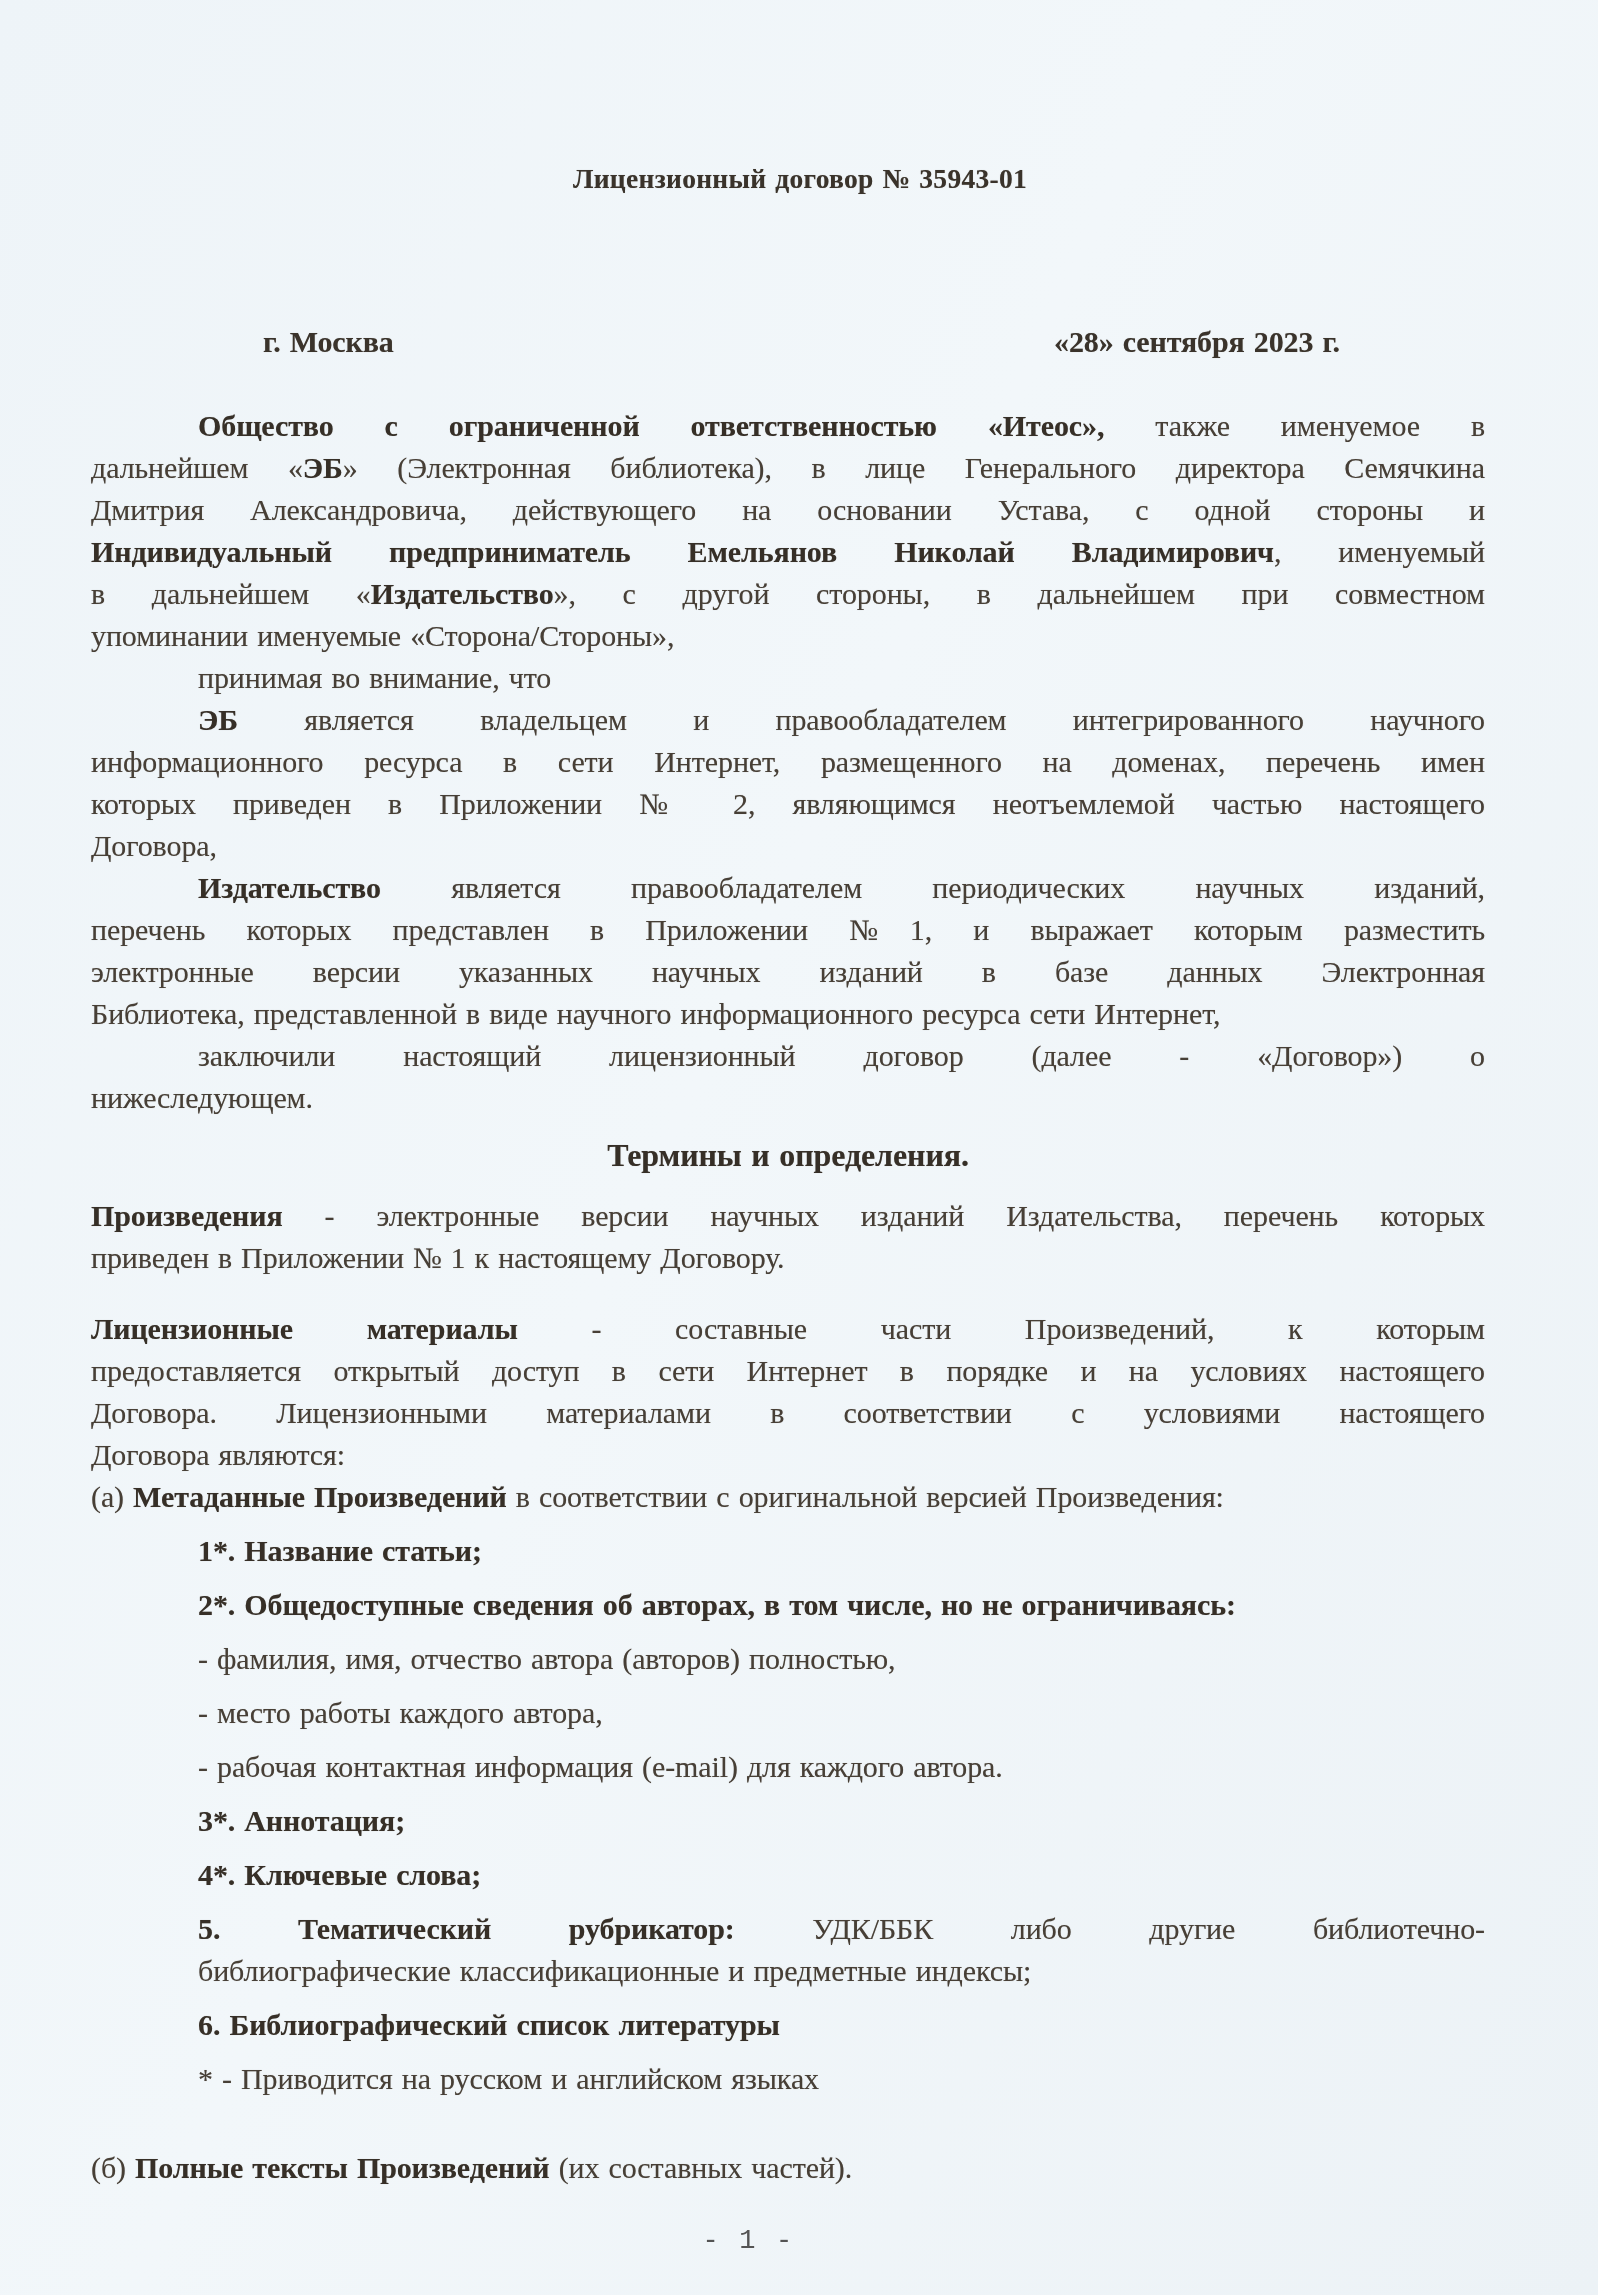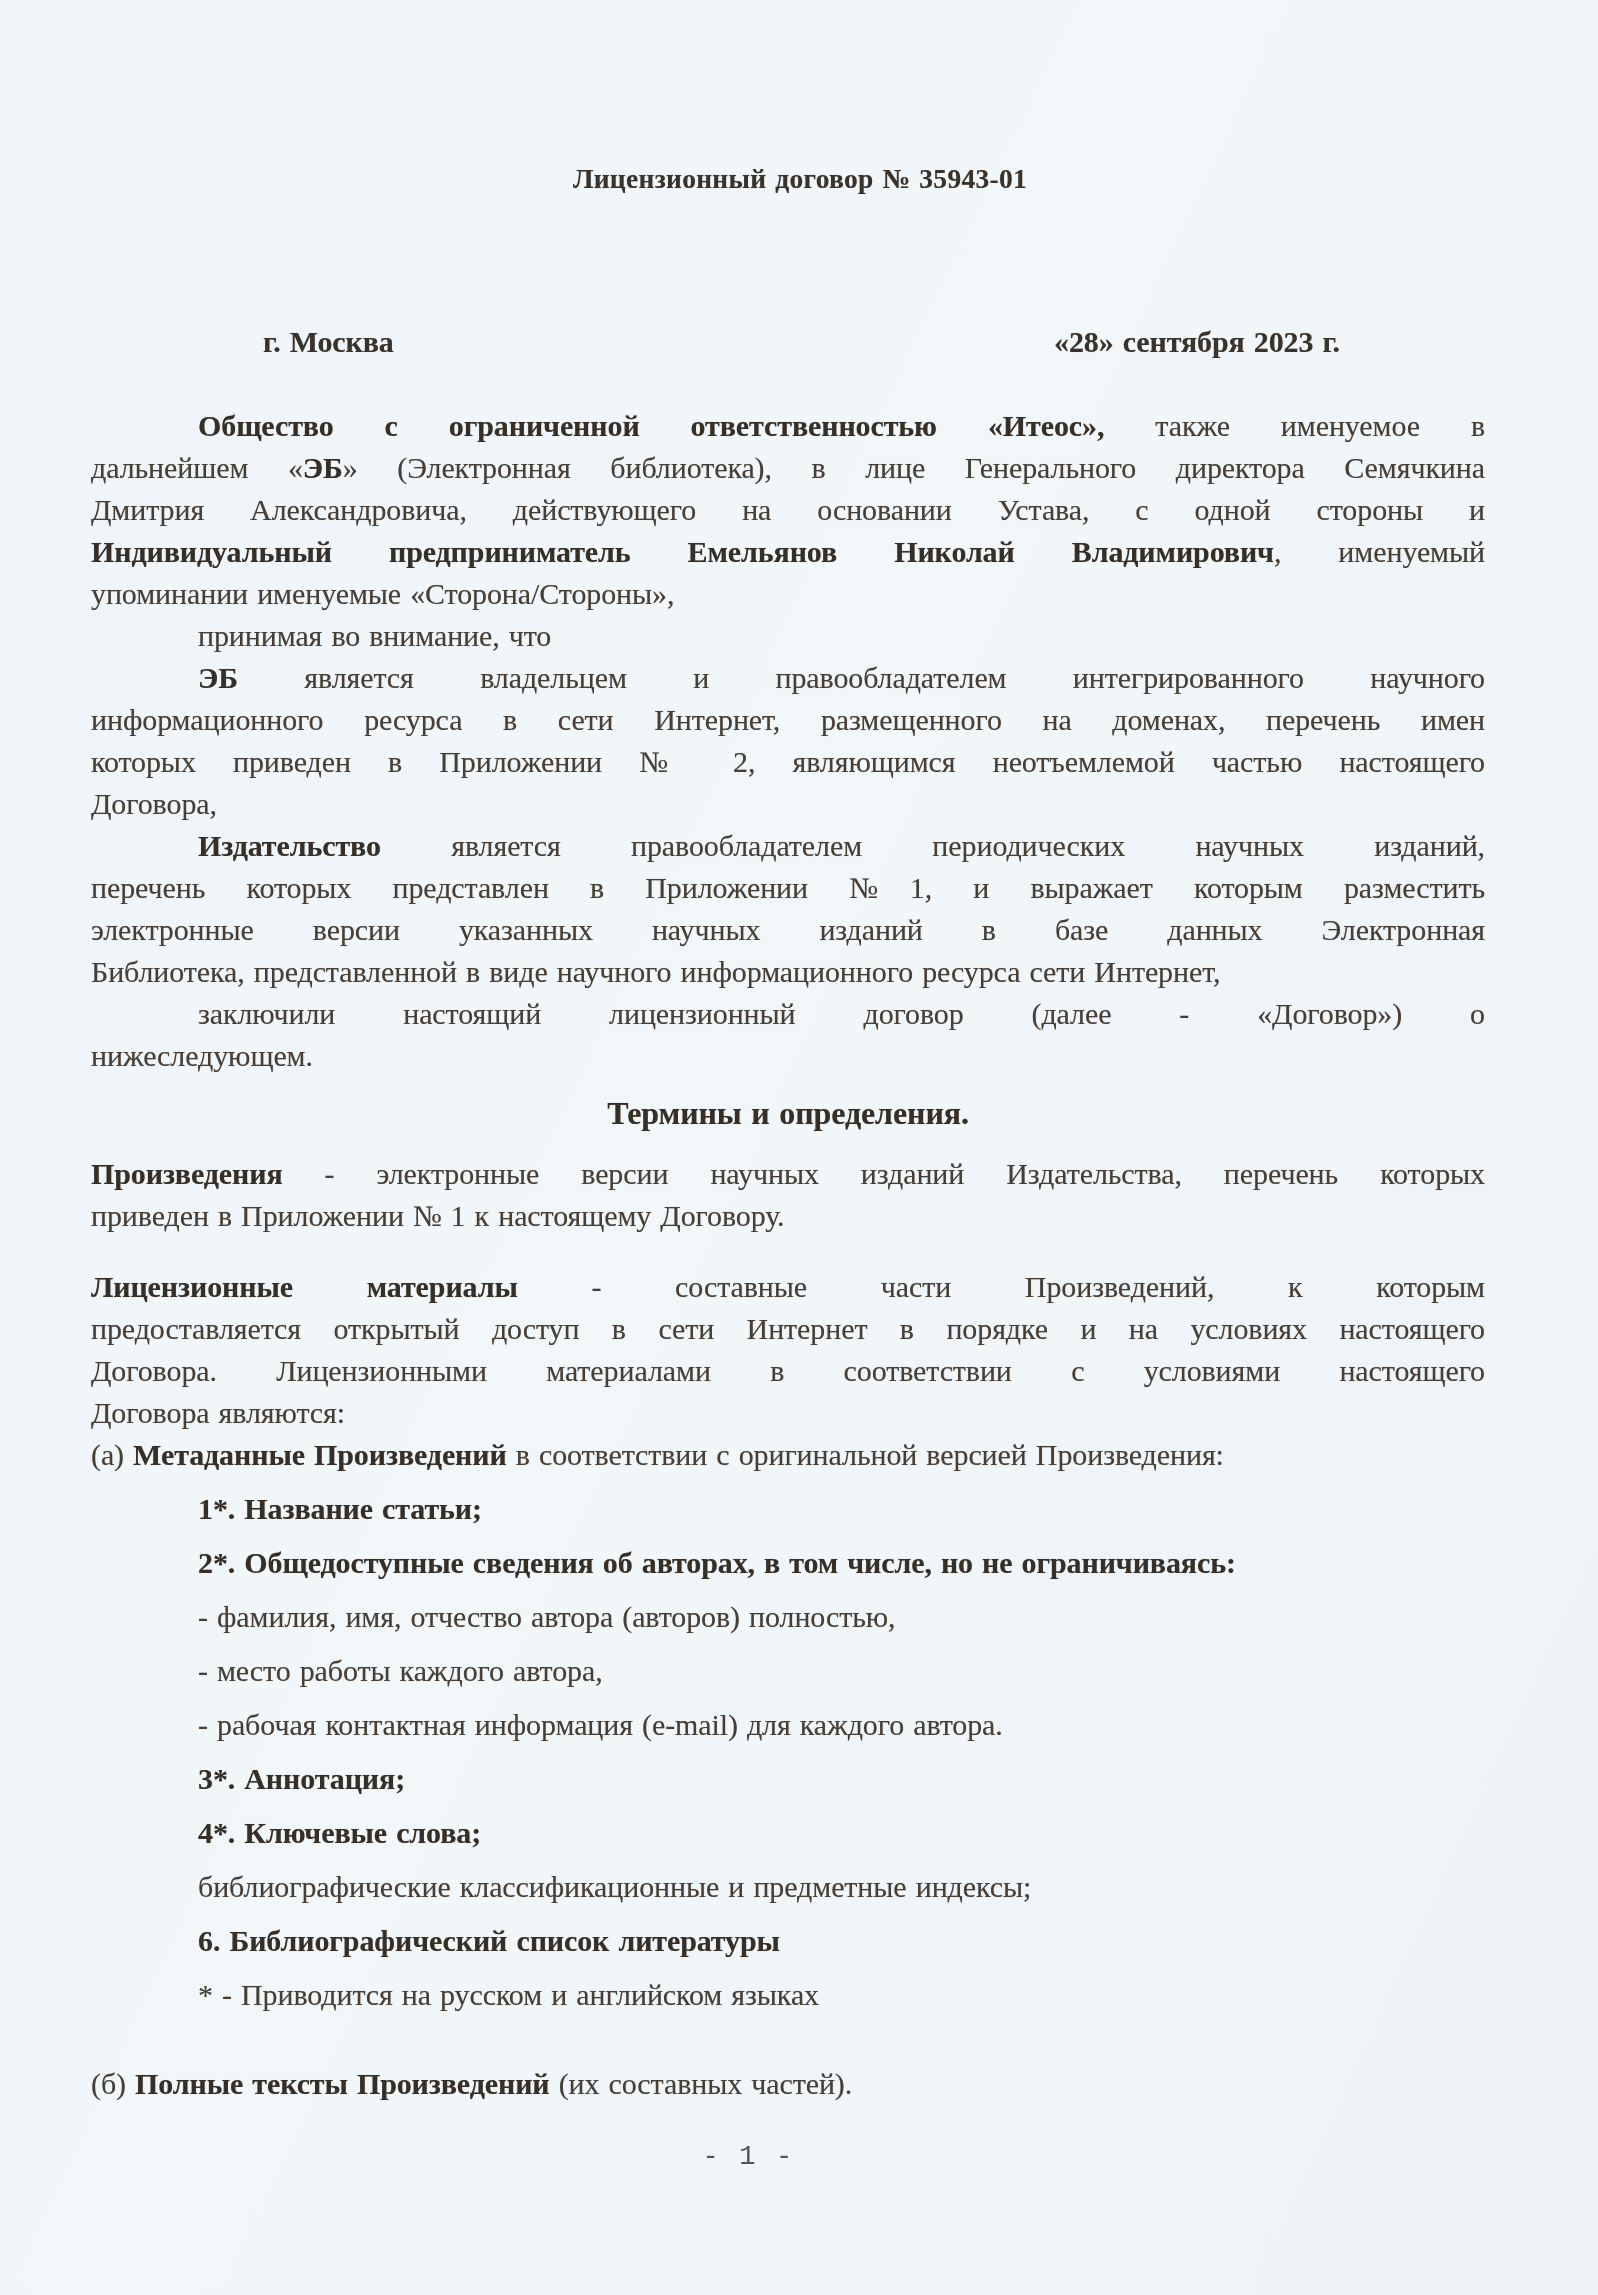--- a/index.html
+++ b/index.html
@@ -92,20 +92,21 @@
       <span class="spacer"></span>
       <span class="date">«28» сентября 2023 г.</span>
     </div>
 
     <div>
         <div class="block k-para sp-lg">
           <div class="line indent"><span class="run bold">Общество с ограниченной ответственностью «Итеос»,</span><span class="run"> также именуемое в</span></div>
           <div class="line"><span class="run">дальнейшем «</span><span class="run bold">ЭБ</span><span class="run">» (Электронная библиотека), в лице Генерального директора Семячкина</span></div>
           <div class="line"><span class="run">Дмитрия Александровича, действующего на основании Устава, с одной стороны и</span></div>
           <div class="line"><span class="run bold">Индивидуальный предприниматель Емельянов Николай Владимирович</span><span class="run">, именуемый</span></div>
+          <div class="line"><span class="run">в дальнейшем «</span><span class="run bold">Издательство</span><span class="run">», с другой стороны, в дальнейшем при совместном</span></div>
           <div class="line last"><span class="run">упоминании именуемые «Сторона/Стороны»,</span></div>
         </div>
         <div class="block k-line">
           <div class="line indent"><span class="run">принимая во внимание, что</span></div>
         </div>
         <div class="block k-para">
           <div class="line indent"><span class="run bold">ЭБ</span><span class="run"> является владельцем и правообладателем интегрированного научного</span></div>
           <div class="line"><span class="run">информационного ресурса в сети Интернет, размещенного на доменах, перечень имен</span></div>
           <div class="line"><span class="run">которых приведен в Приложении № 2, являющимся неотъемлемой частью настоящего</span></div>
           <div class="line last"><span class="run">Договора,</span></div>
@@ -151,20 +152,21 @@
         <div class="block k-list-item">
           <div class="line"><span class="run">- рабочая контактная информация (e-mail) для каждого автора.</span></div>
         </div>
         <div class="block k-list-item">
           <div class="line"><span class="run bold">3*. Аннотация;</span></div>
         </div>
         <div class="block k-list-item">
           <div class="line"><span class="run bold">4*. Ключевые слова;</span></div>
         </div>
         <div class="block k-list-para">
+          <div class="line"><span class="run bold">5. Тематический рубрикатор:</span><span class="run"> УДК/ББК либо другие библиотечно-</span></div>
           <div class="line last"><span class="run">библиографические классификационные и предметные индексы;</span></div>
         </div>
         <div class="block k-list-item">
           <div class="line"><span class="run bold">6. Библиографический список литературы</span></div>
         </div>
         <div class="block k-list-item">
           <div class="line"><span class="run">* - Приводится на русском и английском языках</span></div>
         </div>
         <div class="block k-line sp-xl">
           <div class="line"><span class="run">(б) </span><span class="run bold">Полные тексты Произведений</span><span class="run"> (их составных частей).</span></div>

